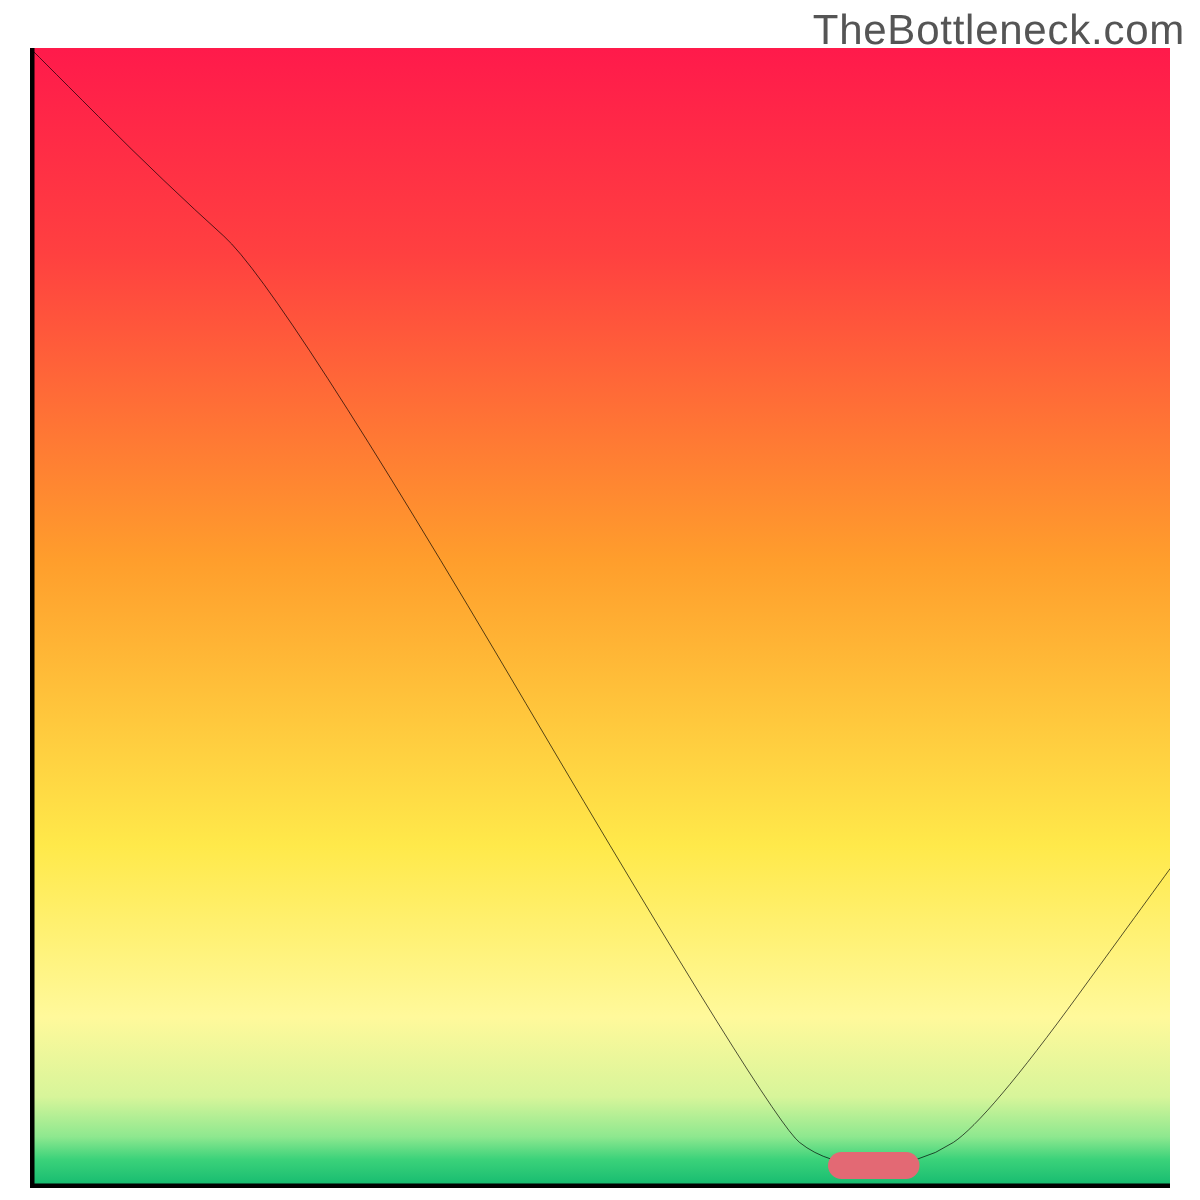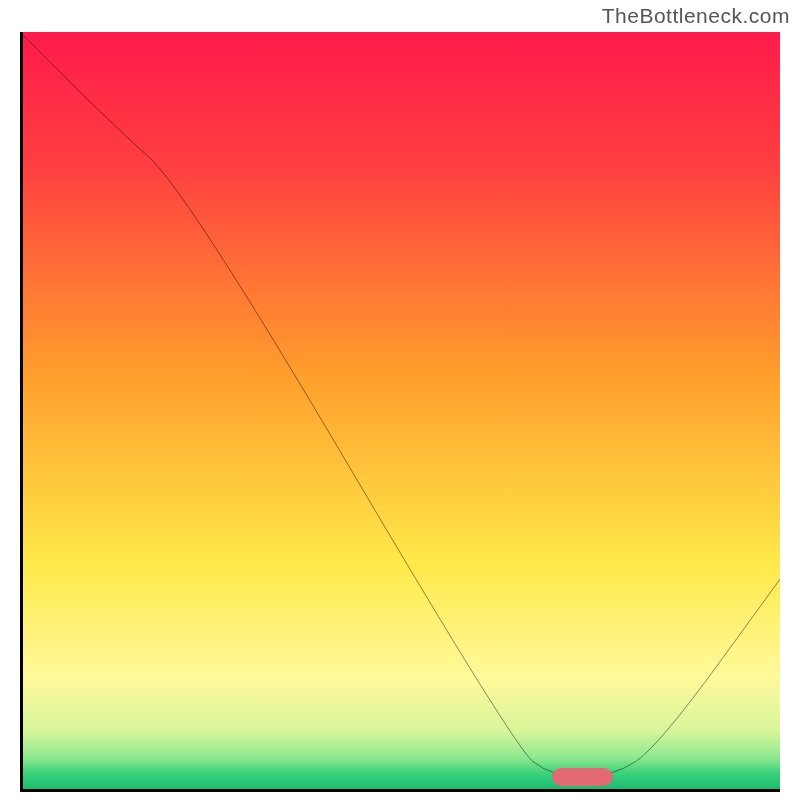--- a/index.html
+++ b/index.html
@@ -14,21 +14,21 @@
   .stage {
     position: relative;
     width: 800px;
     height: 800px;
   }
   .watermark {
     position: absolute;
     top: 4px;
     right: 10px;
     color: #555;
-    font-size: 21px;
+    font-size: 28px;
     font-weight: 400;
     letter-spacing: 0.5px;
   }
   .plot-area {
     position: absolute;
     left: 20px;
     top: 32px;
     width: 760px;   
     height: 760px;  
   }

